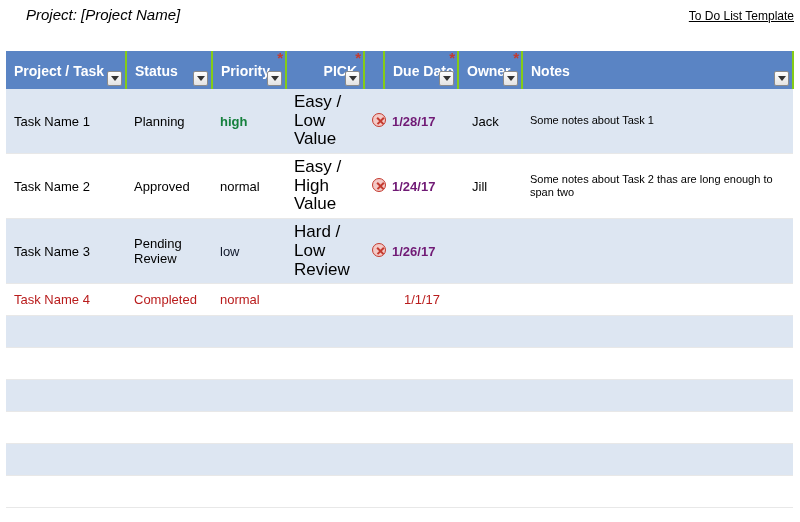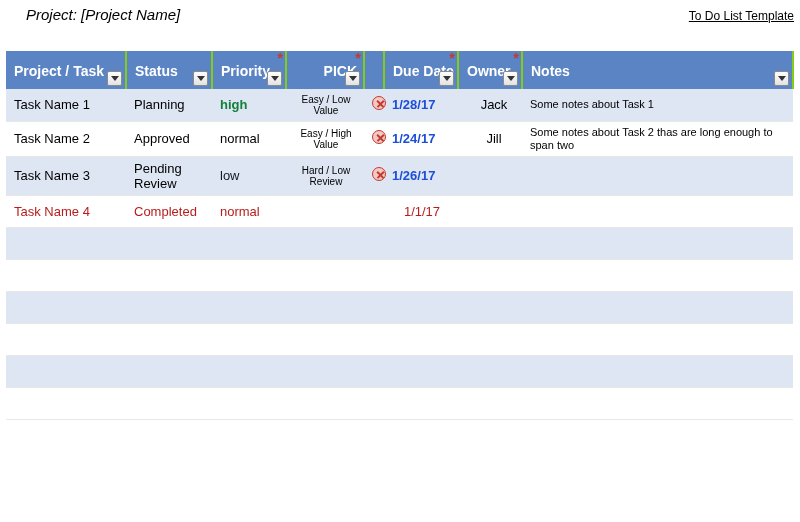--- a/index.html
+++ b/index.html
@@ -100,25 +100,25 @@
   }
   tbody tr { height: 32px; }
   tbody td {
     padding: 4px 6px 4px 8px;
     vertical-align: middle;
     font-size: 13px;
     border-bottom: 1px solid #e8e8e8;
   }
   tr.odd  td { background: #dde6f2; }
   tr.even td { background: #ffffff; }
-  .pick-cell { text-align: center; font-size: 10px; line-height: 1.1; }
+  .pick-cell { text-align: left; font-size: 17px; line-height: 1.1; }
   .flag-cell { text-align: center; }
-  .due-cell  { font-weight: bold; color: #1d4ed8; text-align: left; }
+  .due-cell  { font-weight: bold; color: #701a75; text-align: left; }
   .due-plain { font-weight: normal; color: #555; text-align: center; }
-  .owner-cell{ text-align: center; padding-left: 14px; }
+  .owner-cell{ text-align: left; padding-left: 14px; }
   .prio-high { color: #15803d; font-weight: bold; }
   .prio-low  { color: #0f172a; }
   .completed td { color: #b91c1c; }
   .notes-cell { font-size: 11px; line-height: 1.2; }
   .flag-icon {
     display: inline-block;
     width: 14px; height: 14px;
     border-radius: 50%;
     background: #f3c9c6;
     border: 1.5px solid #c43a2f;

